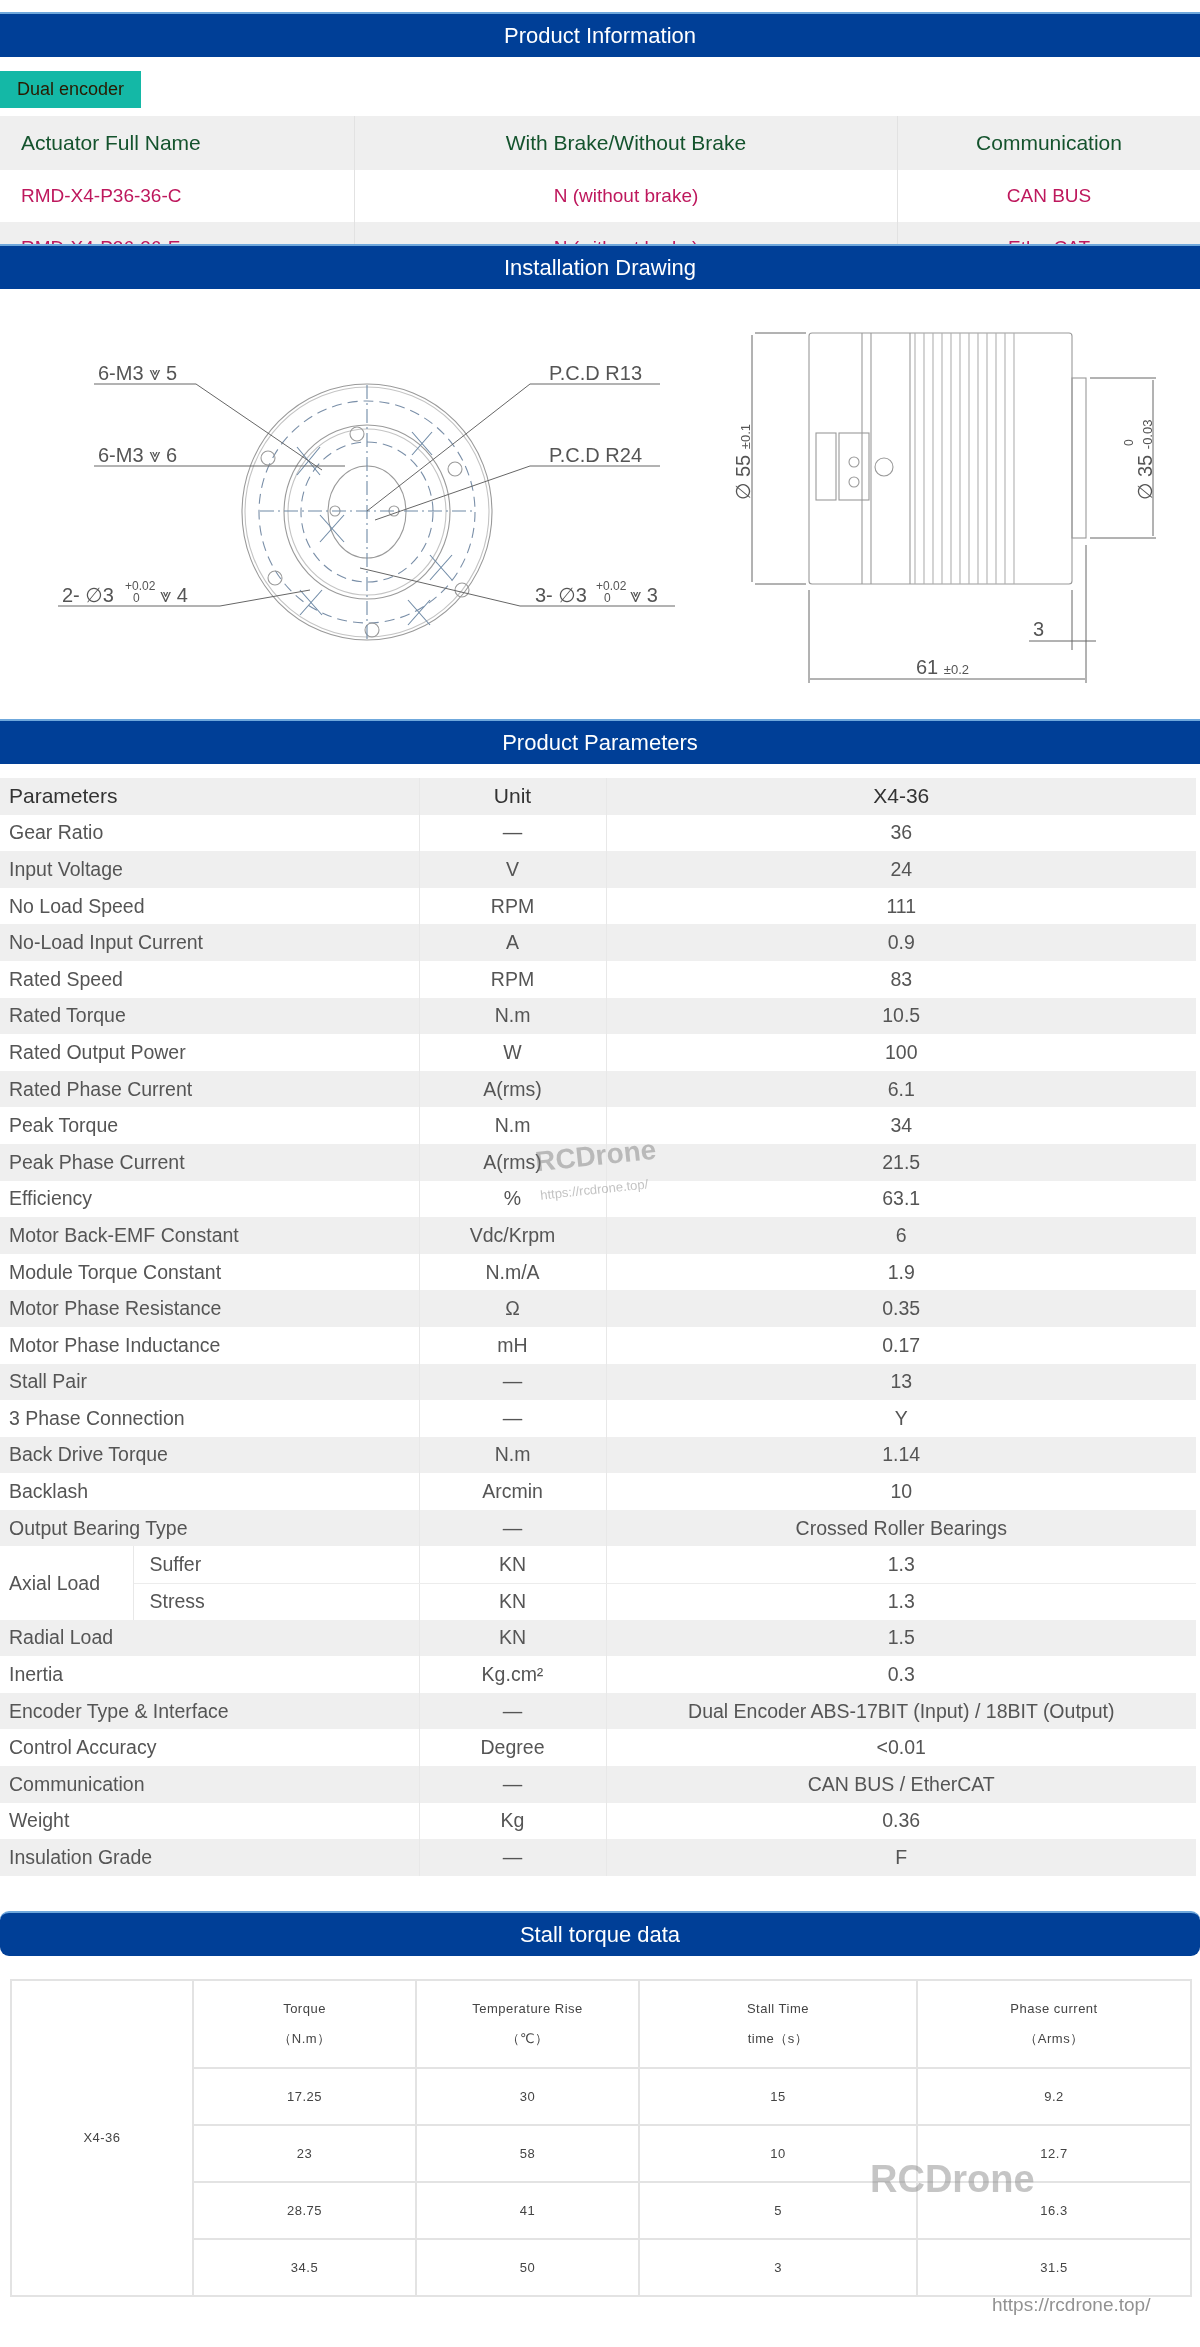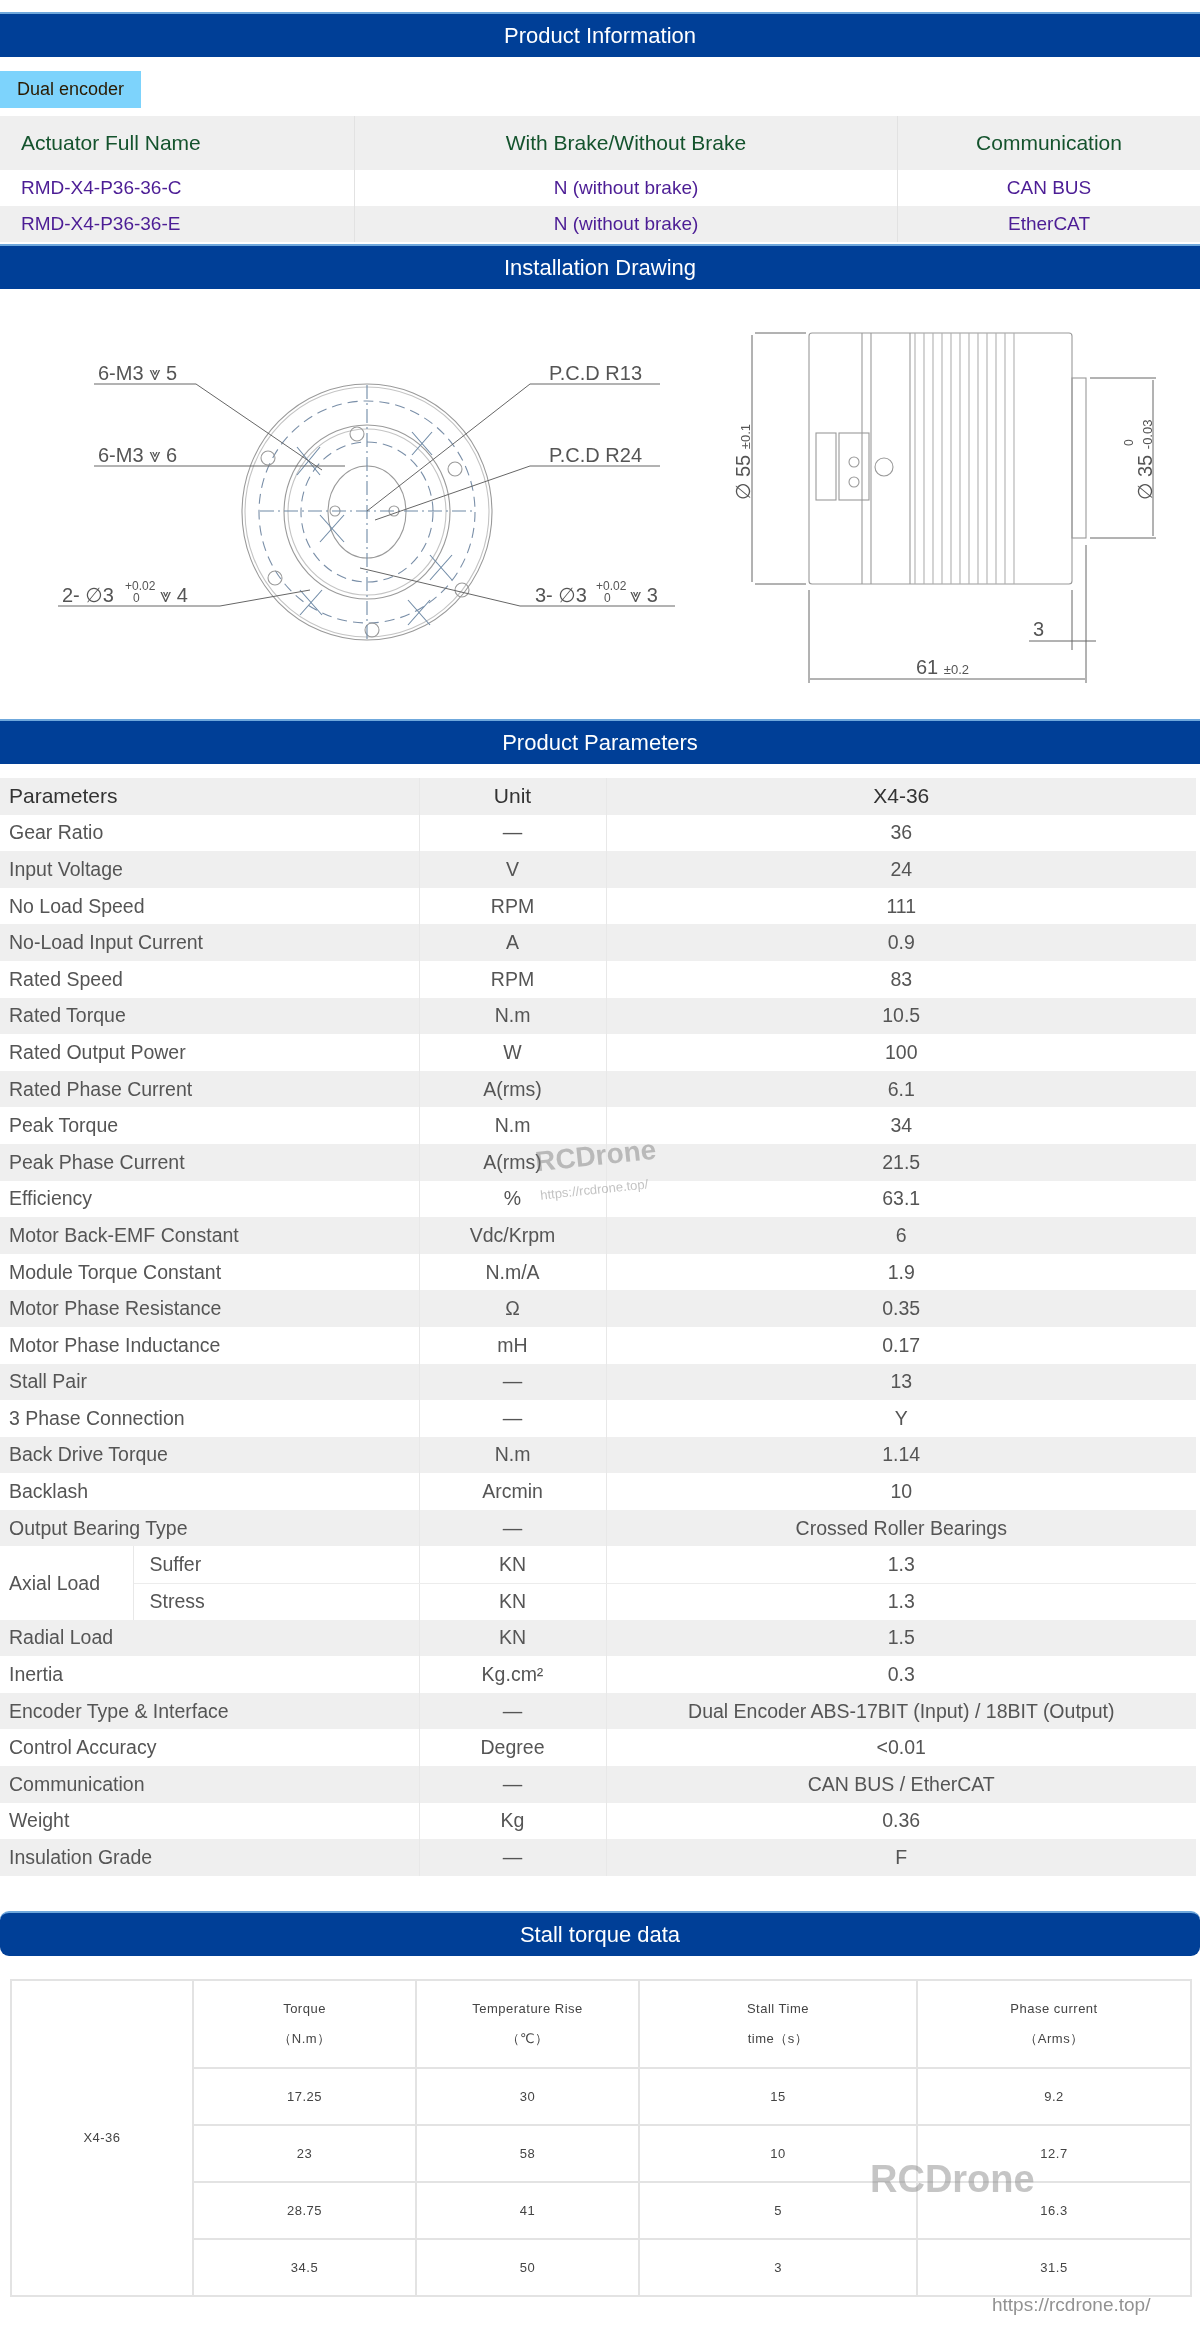--- a/index.html
+++ b/index.html
@@ -1,21 +1,21 @@
 <!DOCTYPE html>
 <html><head>
 <meta charset="utf-8">
 <style>
   html,body{margin:0;padding:0;background:#fff;}
   body{width:1200px;height:2347px;position:relative;overflow:hidden;font-family:"Liberation Sans","DejaVu Sans",sans-serif;color:#333;}
   .sec-bar{position:absolute;left:0;width:1200px;height:45px;background:#003f97;color:#fff;font-size:22px;display:flex;align-items:center;justify-content:center;border-top:2px solid #6fa8dc;box-sizing:border-box;}
-  .badge{position:absolute;left:0;top:71px;width:141px;height:37px;background:#7dd3fc;color:#2a1a00;font-size:18px;display:flex;align-items:center;justify-content:center;}
+  .badge{position:absolute;left:0;top:71px;width:141px;height:37px;background:#14b8a6;color:#2a1a00;font-size:18px;display:flex;align-items:center;justify-content:center;}
   table{border-collapse:collapse;position:absolute;}
   .info{left:0;top:116px;width:1200px;}
-  .info td{height:36px;font-size:19px;color:#4c1d95;padding:0;border-right:1px solid #e2e2e2;}
+  .info td{height:52px;font-size:19px;color:#be185d;padding:0;border-right:1px solid #e2e2e2;}
   .info tr:nth-child(odd) td{background:#efefef;}
   .info tr:first-child td{font-size:21px;height:54px;color:#14532d;}
   .info td:first-child{padding-left:21px;text-align:left;width:333px;}
   .info td:nth-child(2){text-align:center;width:542px;}
   .info td:nth-child(3){text-align:center;border-right:none;}
   .params{left:0;top:778px;width:1196px;}
   .params td{height:36.6px;font-size:19.5px;color:#555;padding:0;border-right:1px solid #e8e8e8;box-sizing:border-box;}
   .params tr.g td{background:#efefef;}
   .params tr.hdr td{font-size:21px;color:#333;}
   .params td.p{padding-left:9px;width:419px;text-align:left;}

